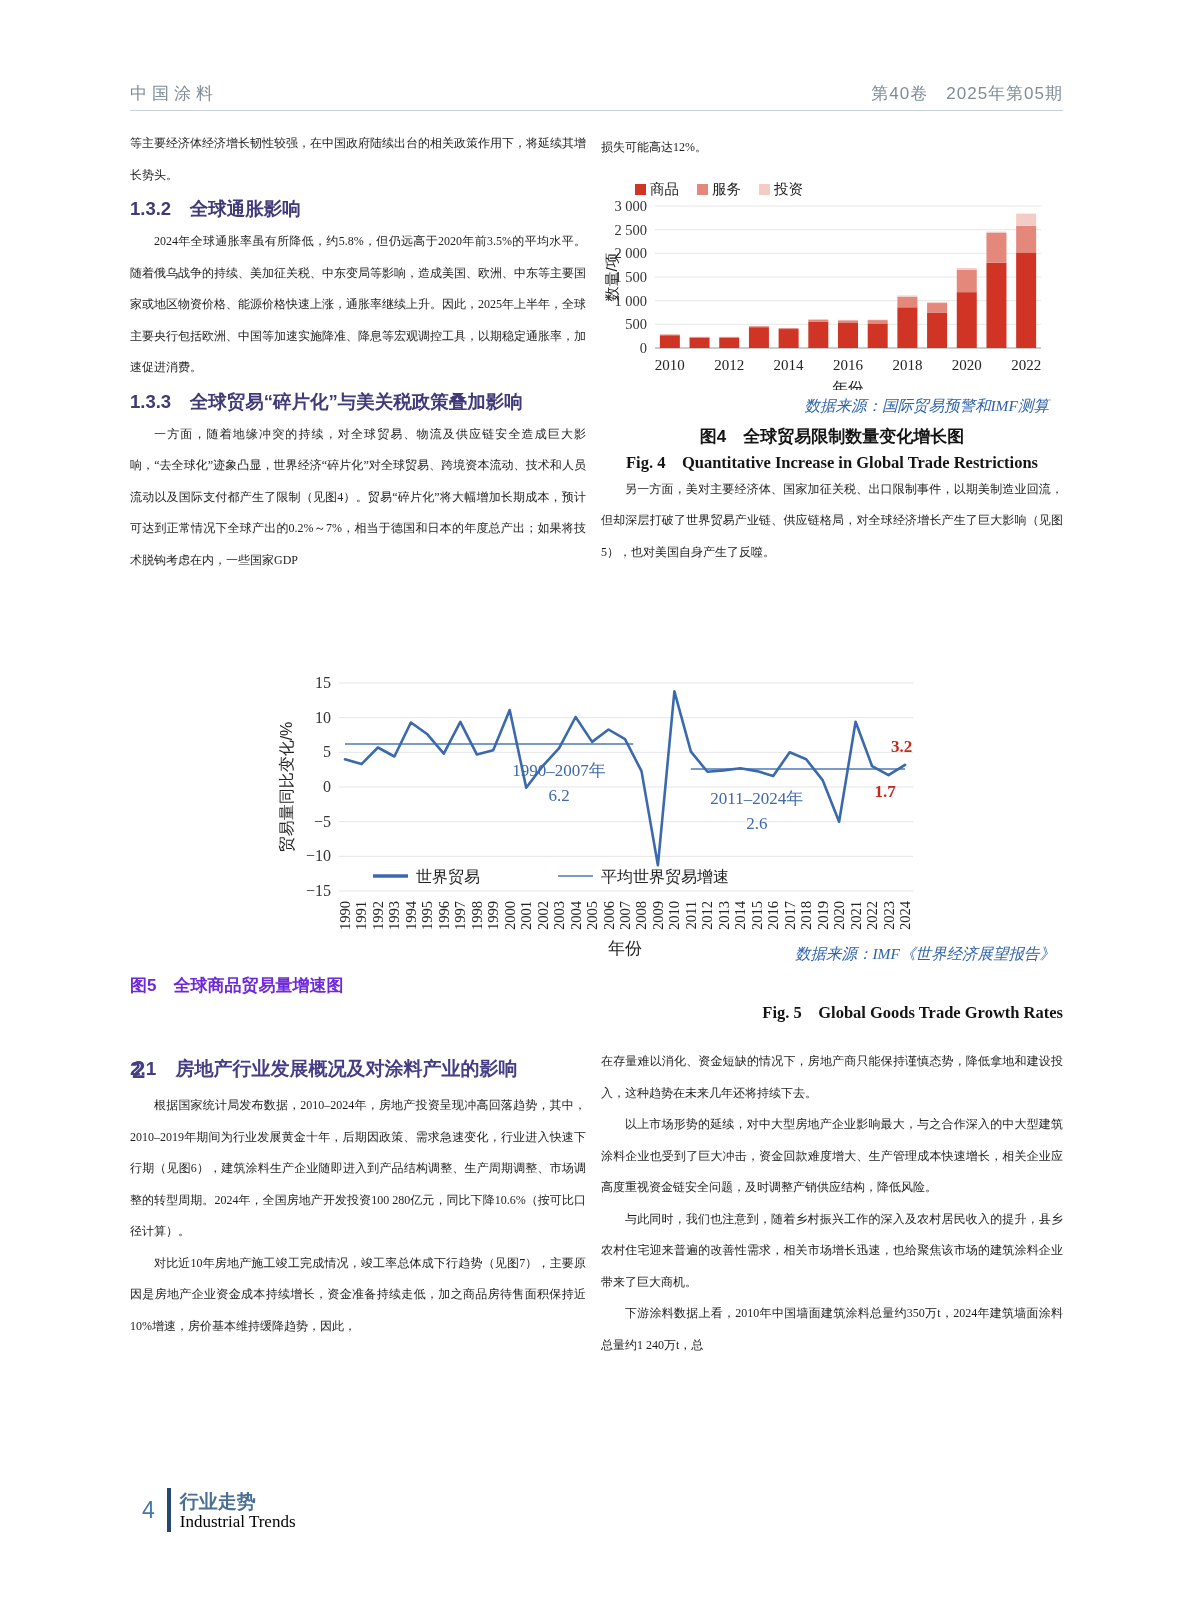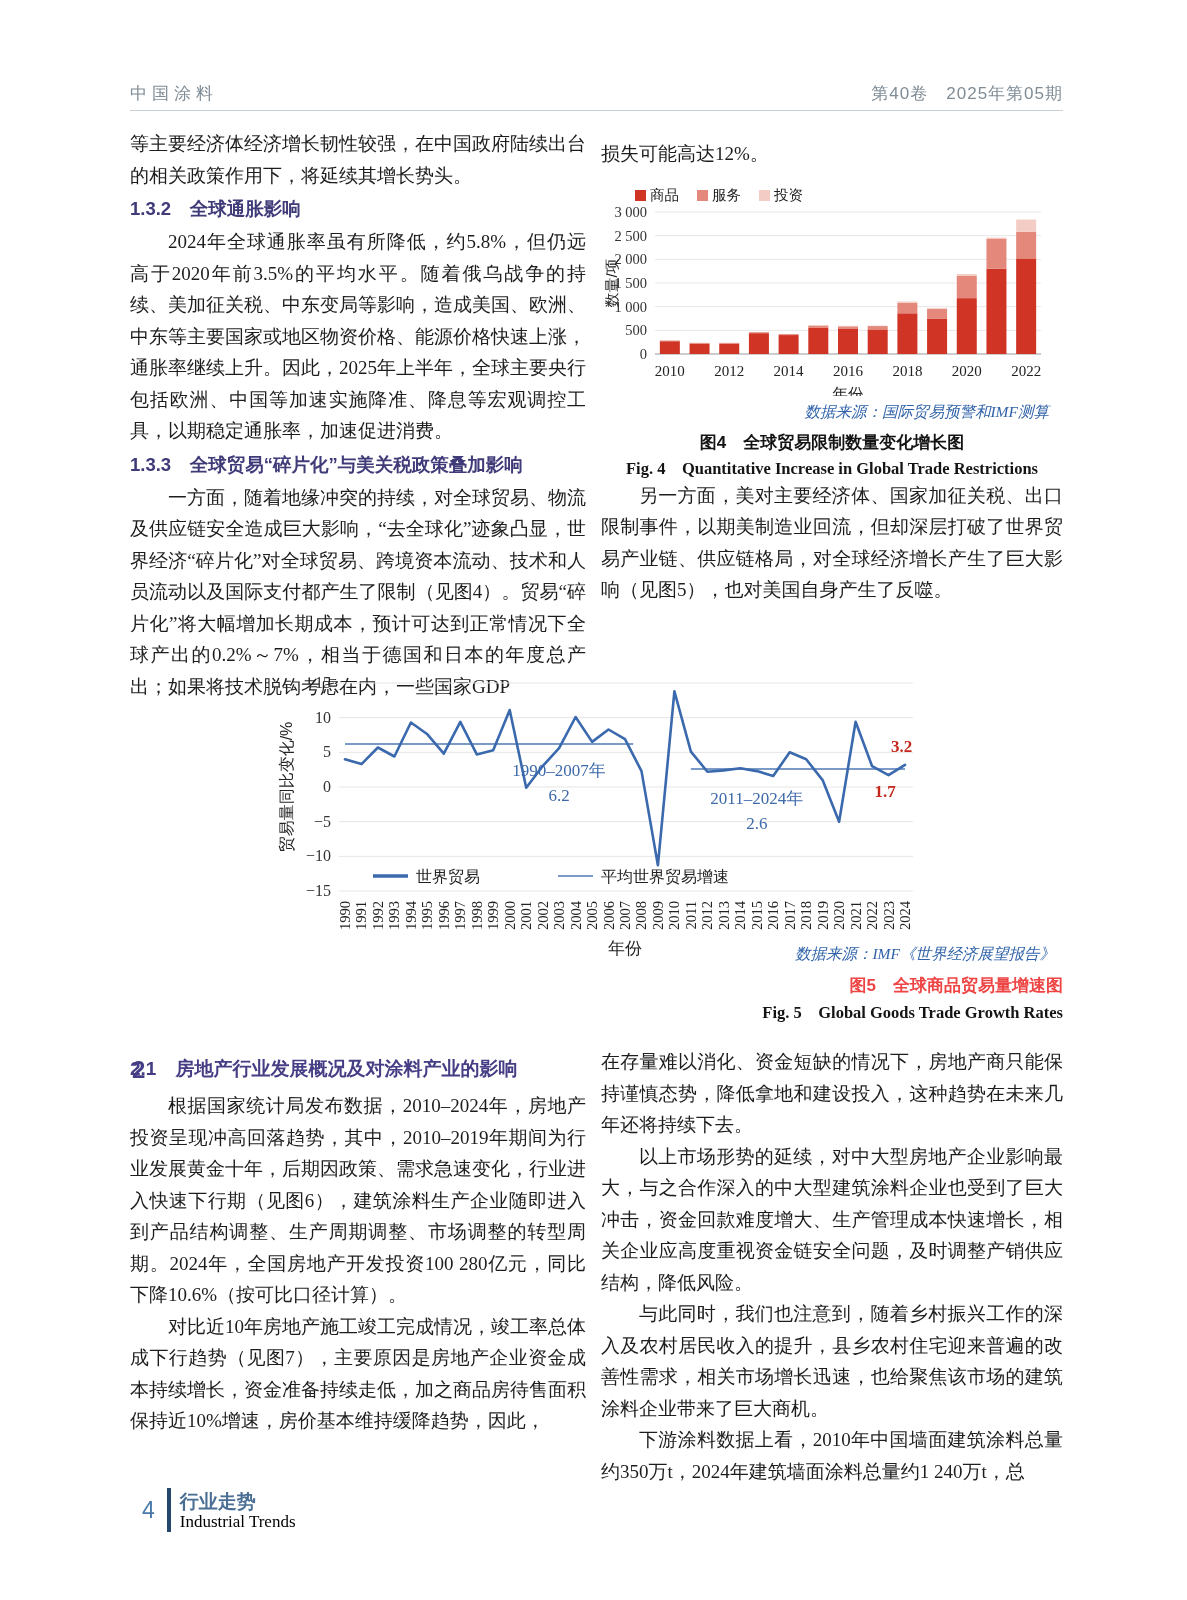--- a/index.html
+++ b/index.html
@@ -10,24 +10,24 @@
   }
   
   .hdr-journal{position:absolute; left:130px; top:82px; font-size:17px; color:#7f8c96;
     font-family:"Liberation Sans","DejaVu Sans",sans-serif; letter-spacing:5px;}
   .hdr-issue{position:absolute; right:124px; top:82px; font-size:17px; color:#7f8c96;
     font-family:"Liberation Sans","DejaVu Sans",sans-serif; letter-spacing:1px;}
   .hdr-rule{position:absolute; left:130px; top:110px; width:933px; height:1px; background:#c9d0d5;}
   
   .col{position:absolute;}
   .col-left-top{left:130px; top:128px; width:456px;}
-  .col-right-top{left:601px; top:138px; width:462px;}
+  .col-right-top{left:601px; top:132px; width:462px;}
   .col-left-bottom{left:130px; top:1046px; width:456px;}
   .col-right-bottom{left:601px; top:1046px; width:462px;}
-  p.body{font-size:19px; line-height:31.5px; text-align:justify; margin:0; color:#1d1d1f;}
+  p.body{font-size:12px; line-height:31.5px; text-align:justify; margin:0; color:#1d1d1f;}
   p.indent{text-indent:2em;}
   .sub-heading{
     font-family:"Liberation Sans","DejaVu Sans",sans-serif;
     font-size:18.5px; line-height:31px; color:#3f3a78; font-weight:600; margin:2px 0 2px 0;
   }
   .section-heading{
     position:relative; padding-left:44px; width:412px;
     font-family:"Liberation Sans","DejaVu Sans",sans-serif;
     font-size:24px; line-height:35px; font-weight:700; color:#453e85; margin:6px 0 8px 0;
   }
@@ -38,22 +38,22 @@
   }
   
   .fig4-block{margin-top:14px;}
   .fig-source{font-size:15.5px; font-style:italic; color:#2f62a8; text-align:right; margin:2px 14px 0 0;}
   .fig-caption-zh{font-family:"Liberation Sans","DejaVu Sans",sans-serif; font-weight:700;
     font-size:17px; color:#141414; text-align:center; margin-top:8px;}
   .fig-caption-en{font-weight:700; font-size:16.5px; color:#141414; text-align:center; margin-top:4px;}
   .p-after-fig{margin-top:20px;}
   .fig5-block{position:absolute; left:130px; top:656px; width:933px; height:388px;}
   .fig5-source{position:absolute; top:288px; right:8px; font-size:15.5px; font-style:italic; color:#2f62a8;}
-  .fig5-caption-zh{position:absolute; top:318px; left:0; width:100%; text-align:right;
-    font-family:"Liberation Sans","DejaVu Sans",sans-serif; font-weight:700; font-size:17px; color:#ef4444;}
+  .fig5-caption-zh{position:absolute; top:318px; left:0; width:100%; text-align:left;
+    font-family:"Liberation Sans","DejaVu Sans",sans-serif; font-weight:700; font-size:17px; color:#6d28d9;}
   .fig5-caption-en{position:absolute; top:346px; left:0; width:100%; text-align:right;
     font-weight:700; font-size:16.5px; color:#141414;}
   
   .footer{position:absolute; left:142px; top:1488px; display:flex; align-items:center;}
   .footer .page-num{font-size:23px; color:#4878aa; font-family:"Liberation Sans","DejaVu Sans",sans-serif; margin-right:12px;}
   .footer-bar{width:4px; height:44px; background:#23486b; margin-right:9px;}
   .footer-zh{font-family:"Liberation Sans","DejaVu Sans",sans-serif; font-size:19px; font-weight:700; color:#4a6e94; line-height:22px;}
   .footer-en{font-size:17px; color:#000000; line-height:17px;}
   svg text{user-select:none;}
 </style>

